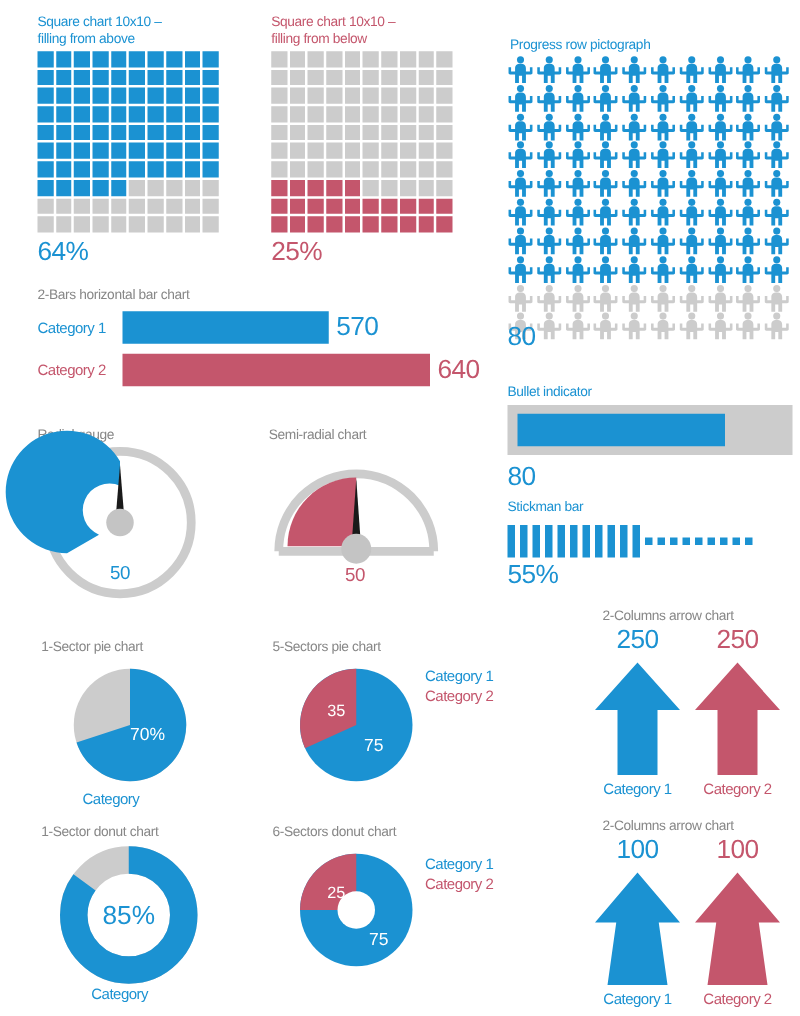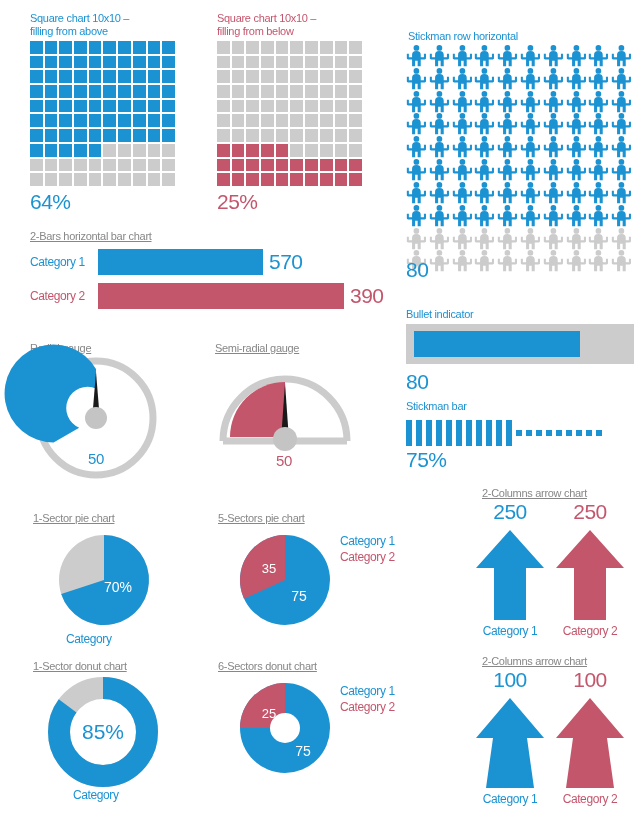--- a/index.html
+++ b/index.html
@@ -2,21 +2,21 @@
 <html><head>
 <meta charset="utf-8">
 <style>
   html,body{margin:0;padding:0;background:#ffffff;}
   body{width:640px;height:813px;position:relative;overflow:hidden;
        font-family:"Liberation Sans","DejaVu Sans",sans-serif;}
   .w{position:absolute;}
   .ttl{font-size:11px;letter-spacing:-0.3px;line-height:12.5px;white-space:pre-line;}
   .t-blue{color:#1b92d2;}
   .t-red{color:#c4566c;}
-  .t-gray{color:#878787;text-decoration:underline;}
+  .t-gray{color:#878787;}
   .big{font-size:21px;letter-spacing:-0.5px;}
   .med{font-size:15px;letter-spacing:-0.4px;}
   .lbl{font-size:12px;letter-spacing:-0.4px;}
   .leg{font-size:12px;letter-spacing:-0.4px;line-height:16px;}
   .sqgrid{display:grid;grid-template-columns:repeat(10,1fr);grid-template-rows:repeat(10,1fr);gap:2px;}
   .cell{width:100%;height:100%;}
   .pic{display:grid;grid-template-columns:repeat(10,1fr);grid-template-rows:repeat(10,1fr);
        gap:0px;}
   .man{width:100%;height:100%;}
   .barrow{display:flex;align-items:center;}
@@ -238,21 +238,21 @@
     <div class="cell" style="background: rgb(196, 86, 108);"></div>
     <div class="cell" style="background: rgb(196, 86, 108);"></div>
     <div class="cell" style="background: rgb(196, 86, 108);"></div>
     <div class="cell" style="background: rgb(196, 86, 108);"></div>
     <div class="cell" style="background: rgb(196, 86, 108);"></div>
     <div class="cell" style="background: rgb(196, 86, 108);"></div>
     <div class="cell" style="background: rgb(196, 86, 108);"></div>
   </div>
 <div class="w big t-red" style="left:217px;top:190px;">25%</div>
 
-<div class="w ttl t-blue" style="left:408px;top:30px;">Stickman row horizontal</div>
+<div class="w ttl t-blue" style="left:408px;top:30px;">Progress row pictograph</div>
 <div class="w pic" id="pictogram" style="left:405px;top:44px;width:228px;height:206px;">
     <div class="man">
       <svg viewBox="0 0 20 20" width="100%" height="100%">
         <circle cx="10" cy="3.4" r="2.5" fill="#1b92d2"></circle>
         <path d="M10 6.2 C7.2 6.2 6.2 7.6 6.2 9.4 L6.2 11.6 L3.4 11.6 L3.4 8.6 L1.6 8.6 L1.6 12.6 C1.6 13.3 2.1 13.6 2.7 13.6 L6.2 13.6 L6.2 13.2 L6.2 19.6 L8.9 19.6 L8.9 14.6 L11.1 14.6 L11.1 19.6 L13.8 19.6 L13.8 13.2 L13.8 13.6 L17.3 13.6 C17.9 13.6 18.4 13.3 18.4 12.6 L18.4 8.6 L16.6 8.6 L16.6 11.6 L13.8 11.6 L13.8 9.4 C13.8 7.6 12.8 6.2 10 6.2 Z" fill="#1b92d2"></path>
       </svg>
     </div>
     <div class="man">
       <svg viewBox="0 0 20 20" width="100%" height="100%">
         <circle cx="10" cy="3.4" r="2.5" fill="#1b92d2"></circle>
@@ -852,35 +852,35 @@
 
 <div class="w ttl t-gray" style="left:30px;top:230px;">2-Bars horizontal bar chart</div>
 <div class="w barrow" style="left:30px;top:247px;width:360px;height:30px;">
   <div class="lbl t-blue" style="width:68px;">Category 1</div>
   <div id="bar1" style="height: 26px; background: rgb(27, 146, 210); width: 165px;"></div>
   <div class="big t-blue" style="margin-left:6px;">570</div>
 </div>
 <div class="w barrow" style="left:30px;top:281px;width:380px;height:30px;">
   <div class="lbl t-red" style="width:68px;">Category 2</div>
   <div id="bar2" style="height: 26px; background: rgb(196, 86, 108); width: 246px;"></div>
-  <div class="big t-red" style="margin-left:6px;">390</div>
+  <div class="big t-red" style="margin-left:6px;">640</div>
 </div>
 
 <div class="w ttl t-gray" style="left:30px;top:342px;">Radial gauge</div>
 <div class="w" style="left:25px;top:356px;">
   <svg width="150" height="125" viewBox="0 0 150 125">
     <circle cx="71" cy="62" r="57" fill="none" stroke="#cccccc" stroke-width="7"></circle>
     <path d="M 71 13 A 49 49 0 1 0 28.6 86.5 L 54.2 71.8 A 19.5 19.5 0 1 1 71 32.5 Z" fill="#1b92d2"></path>
     <polygon points="71,16 74.6,60 67.4,60" fill="#1a1a1a"></polygon>
     <circle cx="71" cy="62" r="11" fill="#c4c4c4"></circle>
   </svg>
 </div>
 <div class="w med t-blue" style="left:88px;top:450px;">50</div>
 
-<div class="w ttl t-gray" style="left:215px;top:342px;">Semi-radial gauge</div>
+<div class="w ttl t-gray" style="left:215px;top:342px;">Semi-radial chart</div>
 <div class="w" style="left:213px;top:356px;">
   <svg width="150" height="110" viewBox="0 0 150 110">
     <path d="M 10 85 A 62 62 0 0 1 134 85 L 134 85" fill="none" stroke="#cccccc" stroke-width="7"></path>
     <line x1="10" y1="85" x2="134" y2="85" stroke="#cccccc" stroke-width="7"></line>
     <path d="M 72 26 L 72 81 L 17 81 A 55 55 0 0 1 72 26 Z" fill="#c4566c"></path>
     <polygon points="72,27 75.5,77 68.5,77" fill="#1a1a1a"></polygon>
     <circle cx="72" cy="83" r="12" fill="#c4c4c4"></circle>
   </svg>
 </div>
 <div class="w med t-red" style="left:276px;top:452px;">50</div>
@@ -907,21 +907,21 @@
     <div class="pseg off"></div>
     <div class="pseg off"></div>
     <div class="pseg off"></div>
     <div class="pseg off"></div>
     <div class="pseg off"></div>
     <div class="pseg off"></div>
     <div class="pseg off"></div>
     <div class="pseg off"></div>
     <div class="pseg off"></div>
   </div>
-<div class="w big t-blue" style="left:406px;top:448px;">75%</div>
+<div class="w big t-blue" style="left:406px;top:448px;">55%</div>
 
 <div class="w ttl t-gray" style="left:33px;top:512px;">1-Sector pie chart</div>
 <div class="w" style="left:52px;top:528px;">
   <svg width="105" height="105" viewBox="0 0 105 105">
     <circle cx="52" cy="52" r="45" fill="#cccccc"></circle>
     <path id="pie1path" fill="#1b92d2" d="M 52 52 L 52.00 7.00 A 45 45 0 1 1 9.20 65.91 Z"></path>
     <text x="66" y="64" fill="#ffffff" font-size="14" font-family="Liberation Sans, sans-serif" text-anchor="middle" id="pie1lbl">70%</text>
   </svg>
 </div>
 <div class="w lbl t-blue" style="left:66px;top:632px;">Category</div>

